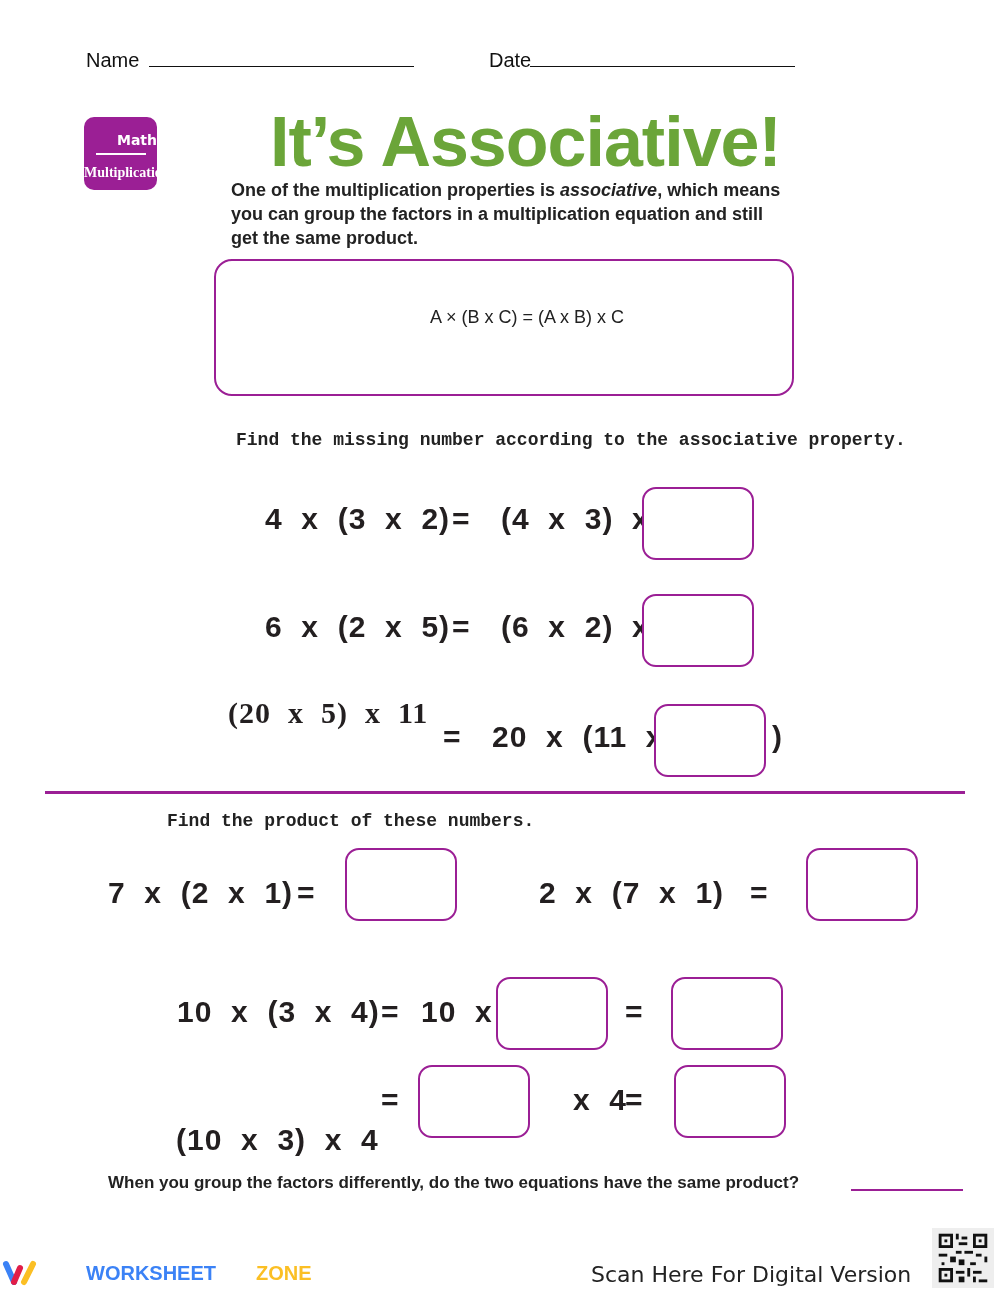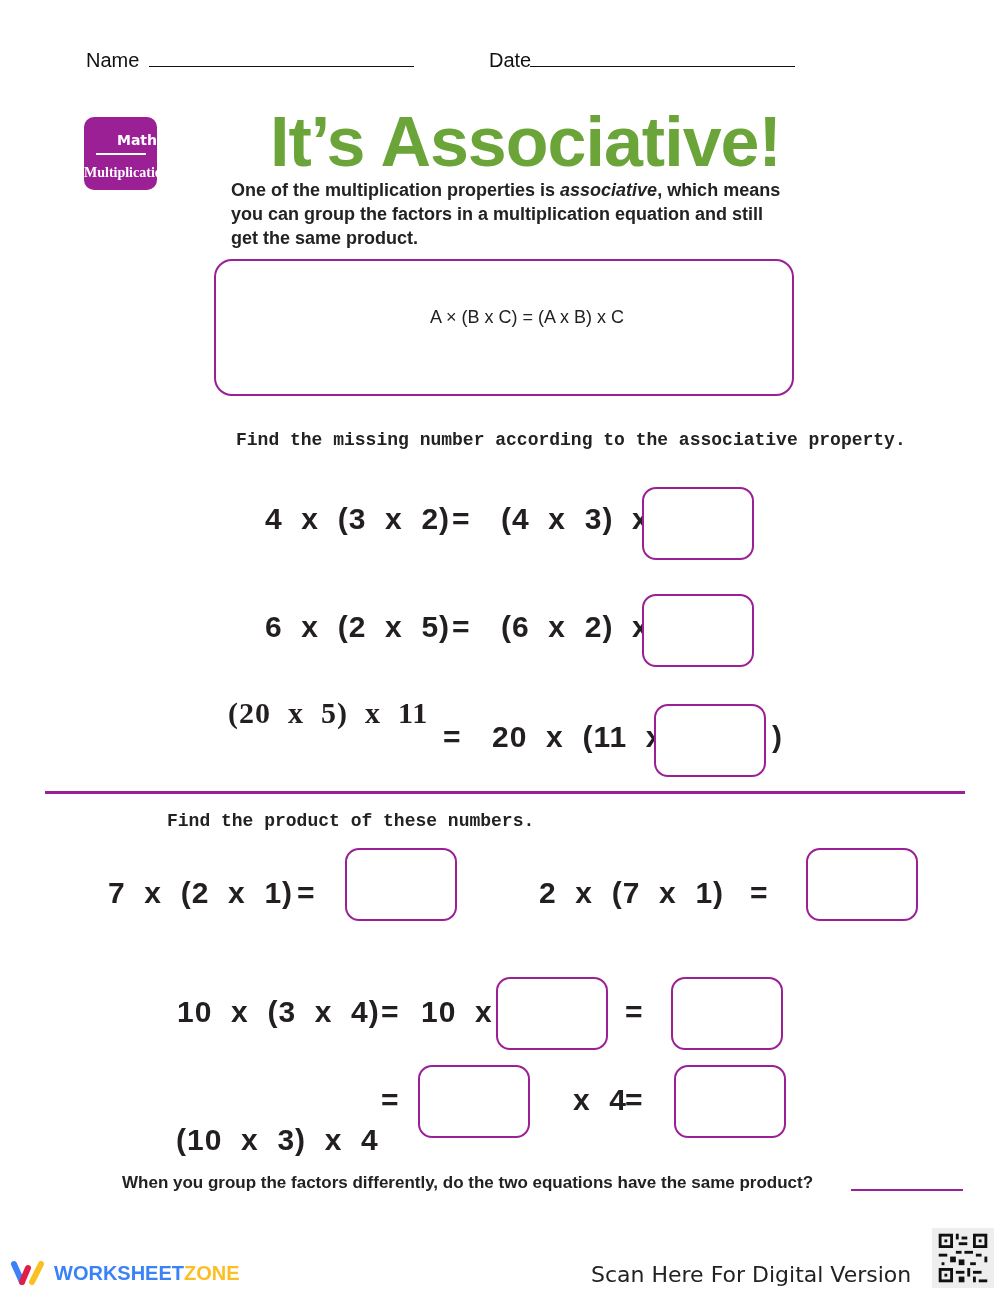--- a/index.html
+++ b/index.html
@@ -22,24 +22,24 @@
   .rule-box { left:214px; top:259px; width:576px; height:133px; border:2px solid #9b1f95; border-radius:18px; }
   .rule-text { left:214px; top:307px; width:580px; text-align:center; font-size:18px; color:#222;padding-left:23px; }
 
   .instr { font-size:18px; font-weight:bold; color:#222;font-family:Liberation Mono, monospace; }
 
   .eq { font-size:30px; font-weight:bold; color:#231f20; white-space:pre; letter-spacing:1px; }
   .box { border:2px solid #9b1f95; border-radius:14px; width:108px; height:69px; background:#fff; }
 
   .divider { left:45px; top:791px; width:920px; height:3px; background:#9b1f95; }
 
-  .question { left:122px; top:1173px; font-size:17px; font-weight:bold; color:#222; }
+  .question { left:108px; top:1173px; font-size:17px; font-weight:bold; color:#222; }
   .ans-line { left:851px; top:1189px; width:112px; height:2px; background:#9b1f95; }
 
-  .logo { left:10px; top:1260px; display:flex; align-items:center; }
+  .logo { left:2px; top:1260px; display:flex; align-items:center;gap:40px; }
   .logo .w1 { font-size:20px; font-weight:bold; color:#3b82f6; letter-spacing:0px; margin-left:8px; }
   .logo .w2 { font-size:20px; font-weight:bold; color:#fbbf24; }
   .scan { left:591px; top:1262px; font-size:22px; color:#222; font-family:"DejaVu Sans", sans-serif; }
   .qr { left:932px; top:1228px; width:62px; height:60px; background:#eee; }
 </style>
 </head>
 <body>
 
 <span class="abs lbl-field" style="left:86px;top:49px;">Name</span>
 <div class="abs line" style="left:149px;top:66px;width:265px;"></div>

